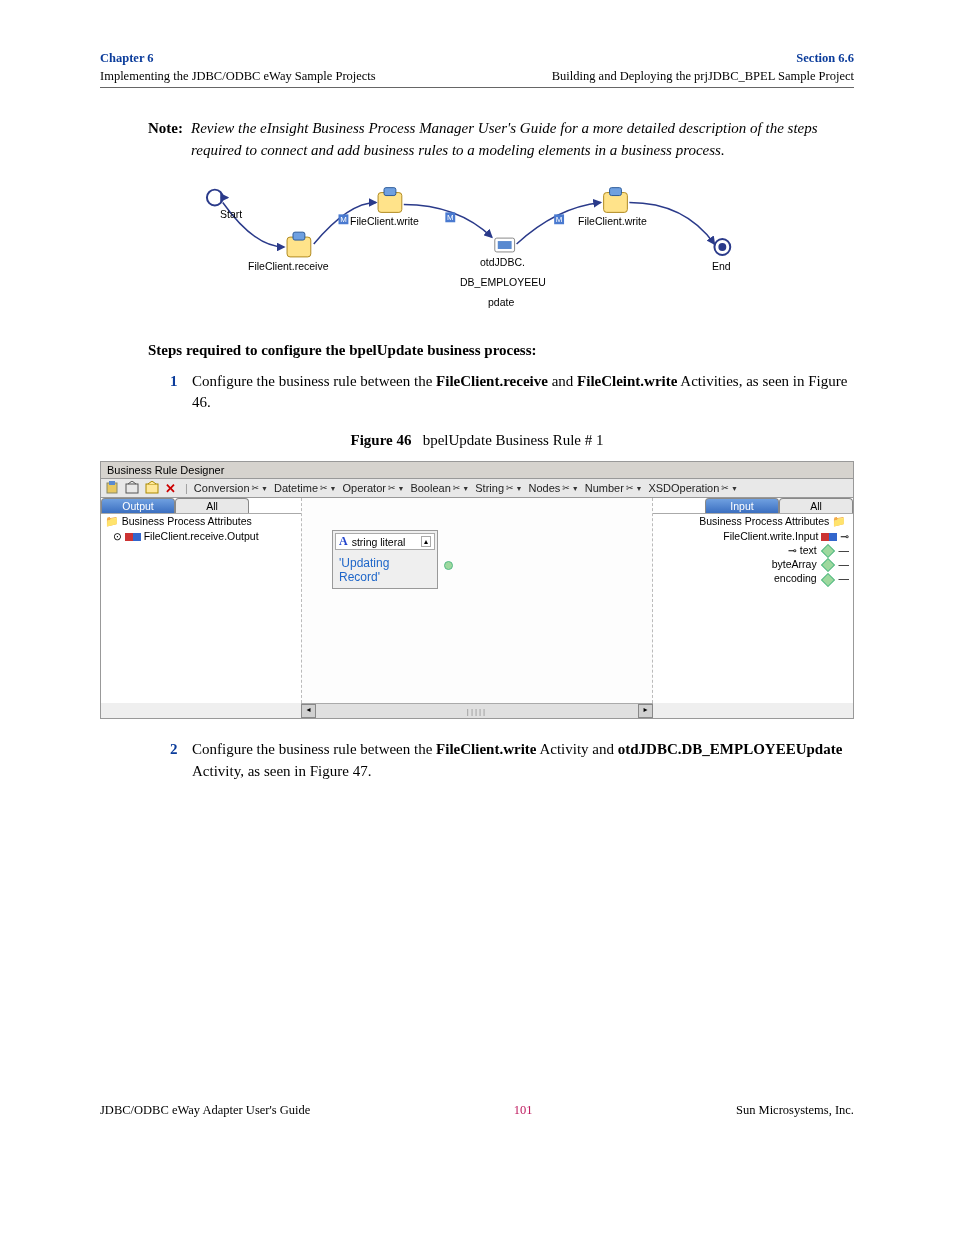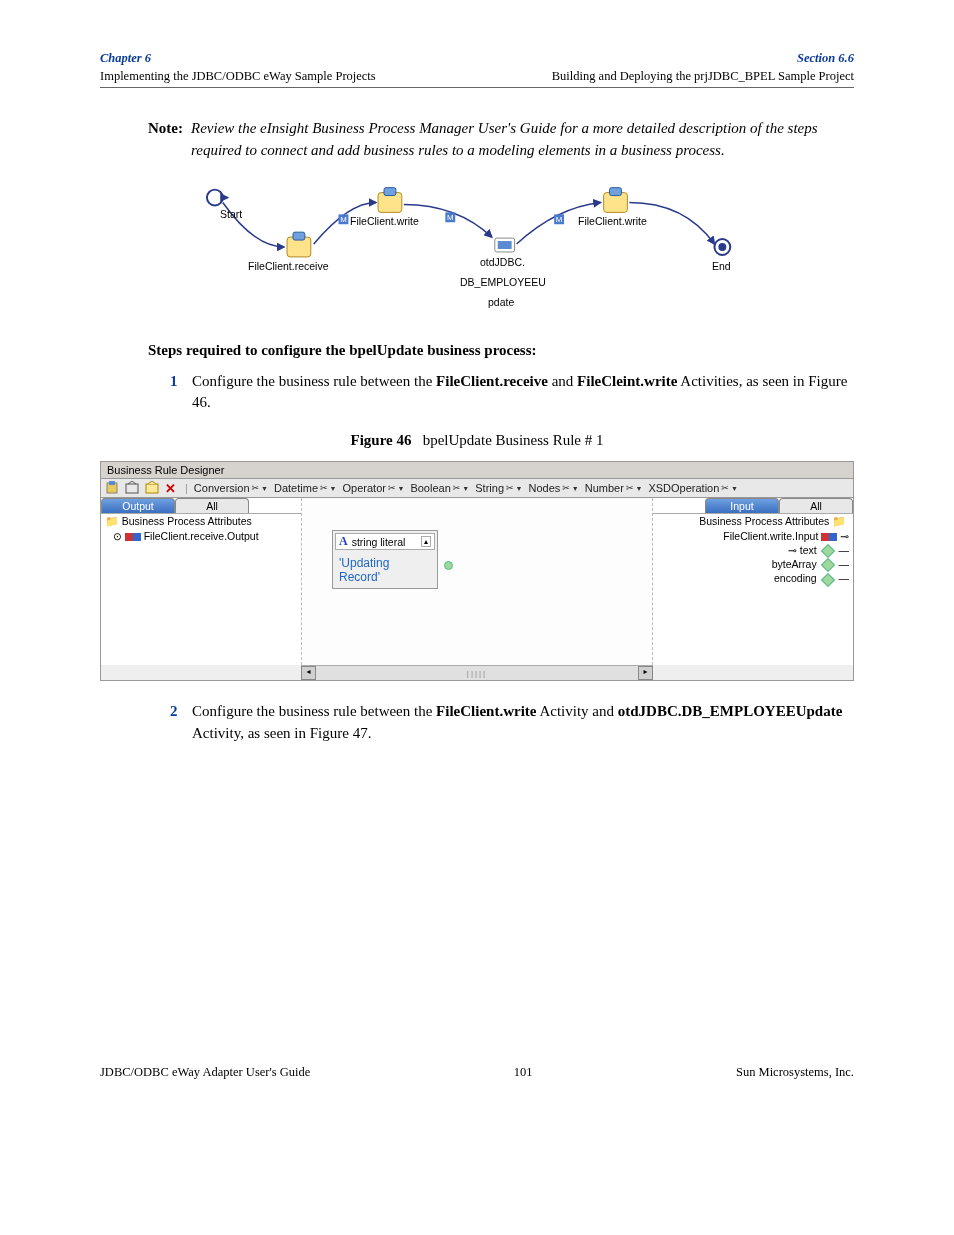--- a/index.html
+++ b/index.html
@@ -16,21 +16,21 @@
   .header {
     display: flex;
     justify-content: space-between;
     font-size: 12.5px;
     border-bottom: 1px solid #666;
     padding-bottom: 2px;
     margin-bottom: 30px;
   }
   .header .left, .header .right { line-height: 1.4; }
   .header .right { text-align: right; }
-  .blue-bold { color: #0b3c9b; font-weight: bold; font-style: italic; }
+  .blue-bold { color: #0b3c9b; font-weight: bold; }
   .note-block {
     display: flex;
     margin: 0 0 20px 48px;
     font-size: 15px;
     line-height: 1.45;
   }
   .note-label {
     font-weight: bold;
     padding-right: 8px;
     white-space: nowrap;
@@ -96,21 +96,21 @@
     font-size: 11px;
   }
   .tb-icon { width: 14px; height: 14px; display: inline-block; }
   .tb-sep { color: #999; }
   .tb-menu { display: inline-flex; align-items: center; gap: 2px; color: #222; text-align: center;}
   .scissors { font-size: 9px;}
   .tri { font-size: 7px; color:#333;}
   .designer-body {
     display: flex;
     background: #fff;
-    height: 167px;
+    height: 205px;
   }
   .db-left, .db-right {
     width: 200px;
     background: #fff;
     padding: 0;
     font-size: 10.5px;
   }
   .db-right { text-align: right; }
   .tab-row { display: flex; border-bottom: 1px solid #aaa;}
   .db-right .tab-row { justify-content: flex-end; }
@@ -202,21 +202,21 @@
     line-height:10px;
   }
   .scroll-mid { flex:1; text-align:center; color:#888; font-size:8px; letter-spacing:2px;}
   
   .footer {
     display: flex;
     justify-content: space-between;
     font-size: 12.5px;
     margin-top: 320px;
   }
-  .footer .center { color: #000000; }
+  .footer .center { color: #be185d; }
   
   
   .flow-svg { width: 100%; height: 130px; }
 </style>
 </head>
 <body>
 
 <div class="page">
   <div class="header">
     <div class="left">

